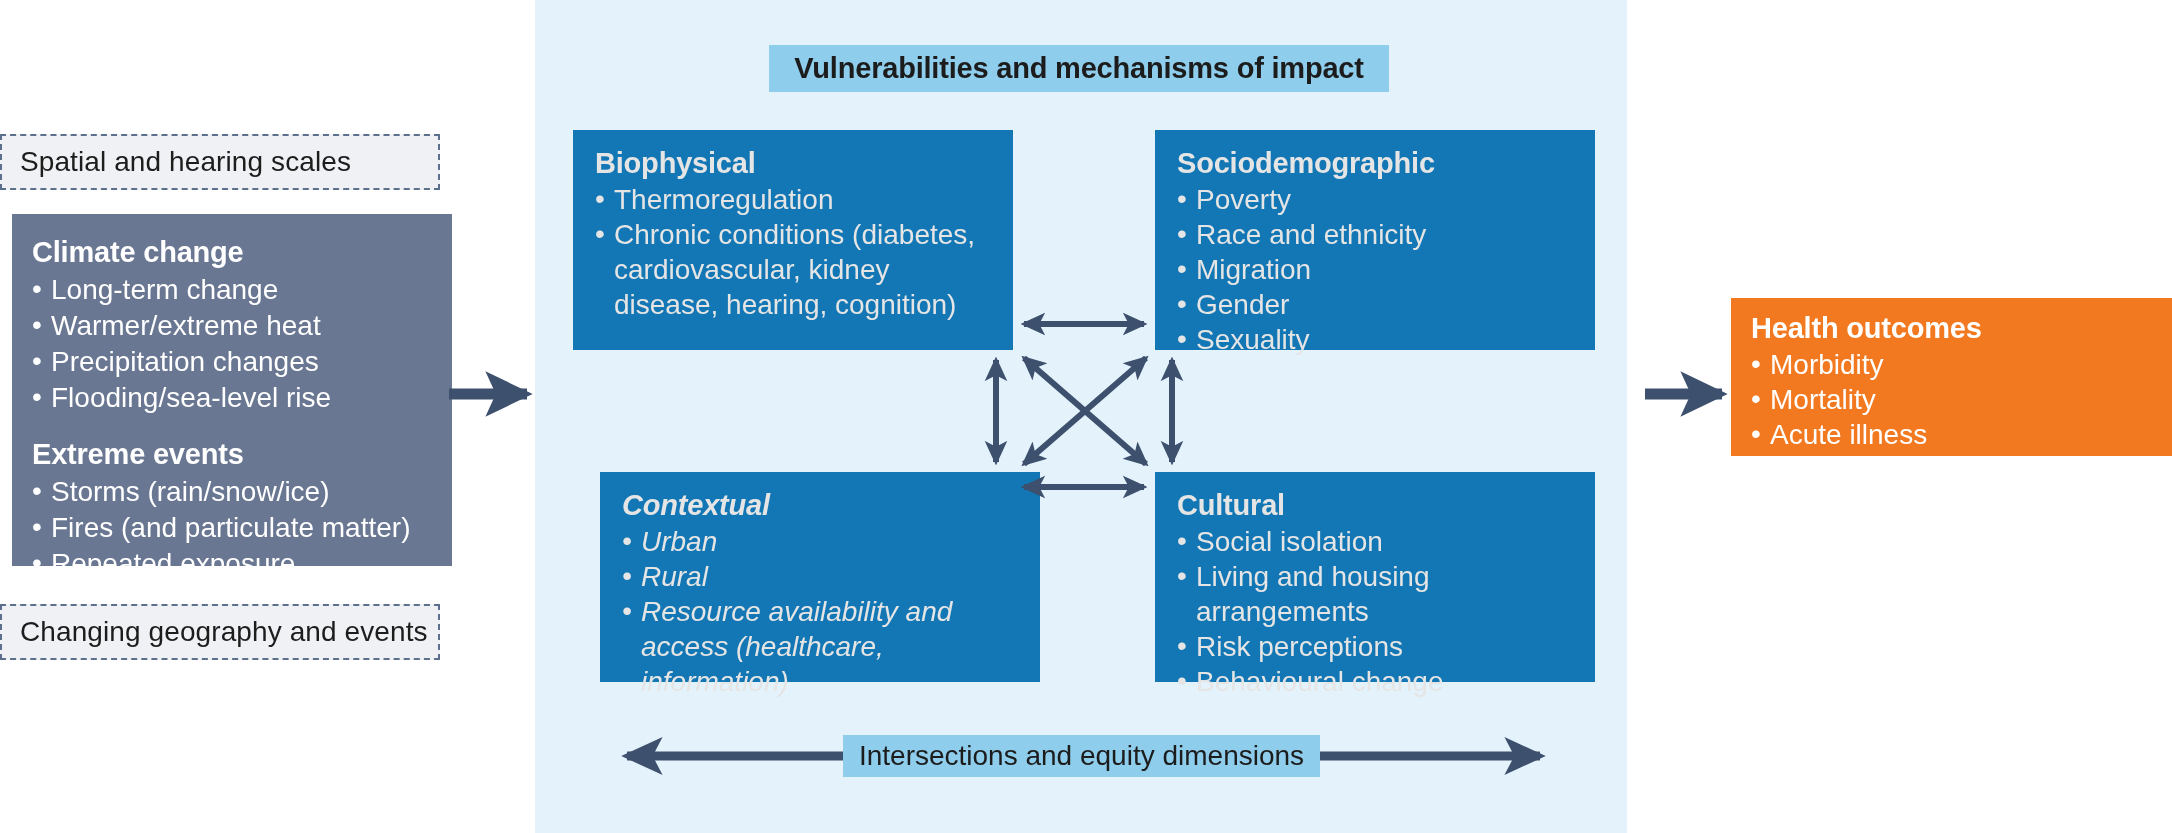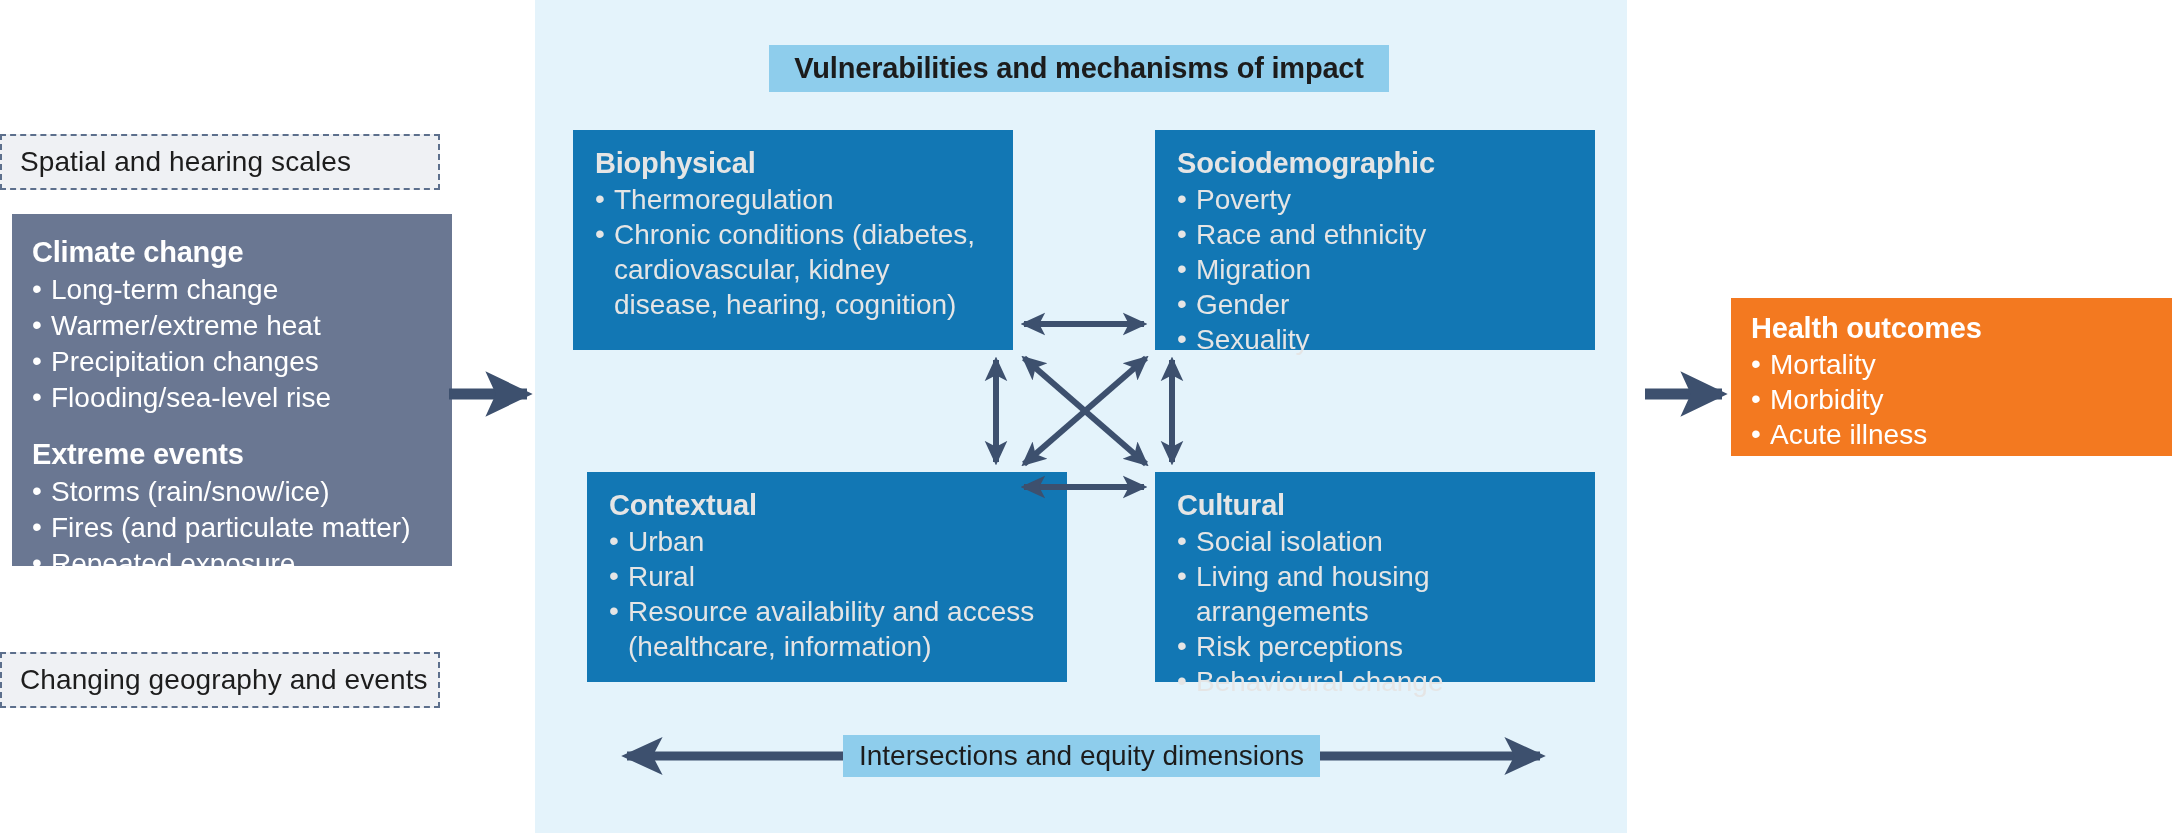--- a/index.html
+++ b/index.html
@@ -22,21 +22,21 @@
     background: #eff1f4;
     border: 2px dashed #5c6f8c;
     display: flex;
     align-items: center;
     padding-left: 18px;
     color: #1d1d1d;
     font-size: 28px;
     letter-spacing: 0.1px;
   }
   #scales-box  { left: 0px; top: 134px; width: 440px; height: 56px; }
-  #geo-box     { left: 0px; top: 604px; width: 440px; height: 56px; margin-top: 48px; }
+  #geo-box     { left: 0px; top: 604px; width: 440px; height: 56px; }
 
   #climate-box {
     position: absolute;
     left: 12px;
     top: 214px;
     width: 440px;
     height: 352px;
     box-sizing: border-box;
     background: #6a7792;
     color: #ffffff;
@@ -100,21 +100,21 @@
     box-sizing: border-box;
     background: #1277b4;
     color: #e5e5e5;
     padding: 17px 18px 0 22px;
   }
   .vbox .blk-head { font-size: 29px; margin-bottom: 2px; }
   .vbox .blk-list { font-size: 28px; line-height: 1.25; }
 
   #box-biophysical    { left: 573px; top: 130px; width: 440px; height: 220px; }
   #box-sociodemo      { left: 1155px; top: 130px; width: 440px; height: 220px; }
-  #box-contextual     { left: 587px; top: 472px; width: 480px; height: 210px; }
+  #box-contextual     { left: 600px; top: 472px; width: 440px; height: 210px; font-style: italic; }
   #box-cultural       { left: 1155px; top: 472px; width: 440px; height: 210px; }
 
   #equity-banner {
     position: absolute;
     left: 843px;
     top: 735px;
     width: 477px;
     height: 42px;
     background: #8ecdec;
     display: flex;
@@ -219,22 +219,22 @@
   </ul>
 </div>
 
 <div id="equity-banner">
   <span>Intersections and equity dimensions</span>
 </div>
 
 <div id="health-box">
   <div class="blk-head">Health outcomes</div>
   <ul class="blk-list">
+    <li>Morbidity</li>
     <li>Mortality</li>
-    <li>Morbidity</li>
     <li>Acute illness</li>
     <li>Psychological well-being</li>
   </ul>
 </div>
 
 <svg id="arrow-layer" viewBox="0 0 2172 833">
   <defs>
     <marker id="ahead" viewBox="0 0 10 10" refX="8.6" refY="5" markerWidth="4.1" markerHeight="4.1" orient="auto-start-reverse">
       <path d="M 0 0.4 L 10 5 L 0 9.6 L 2.4 5 Z" fill="#3d506e"></path>
     </marker>

